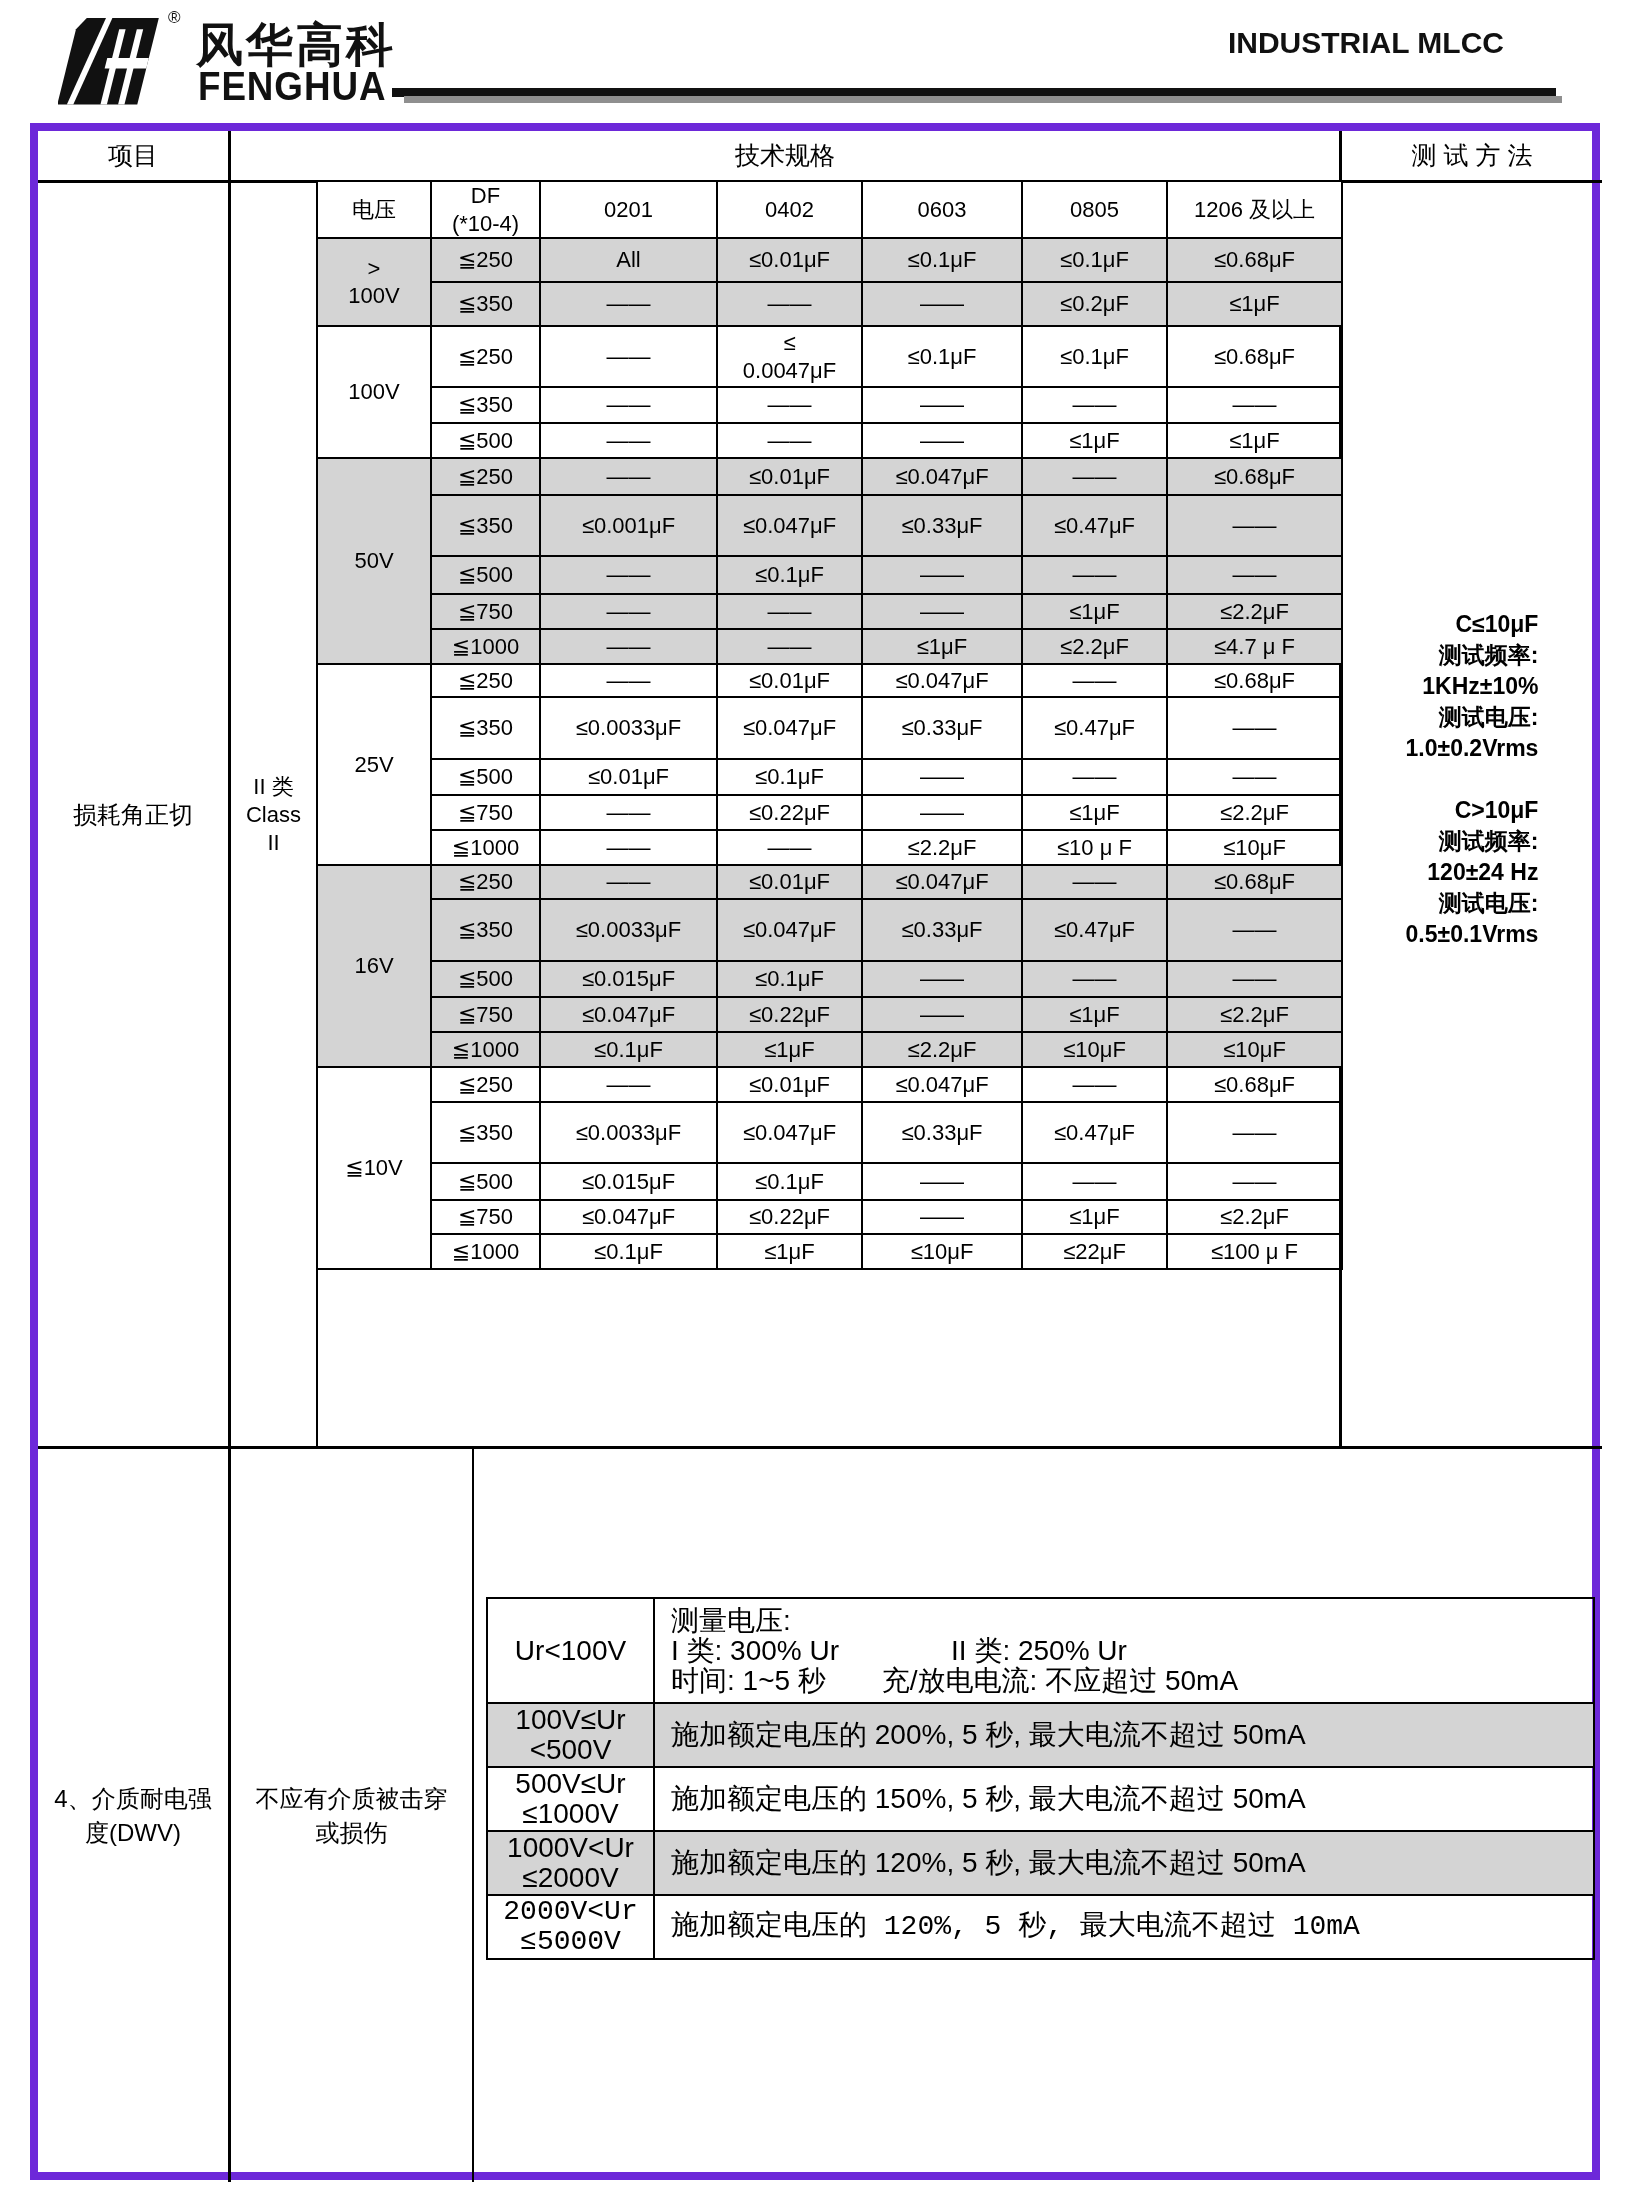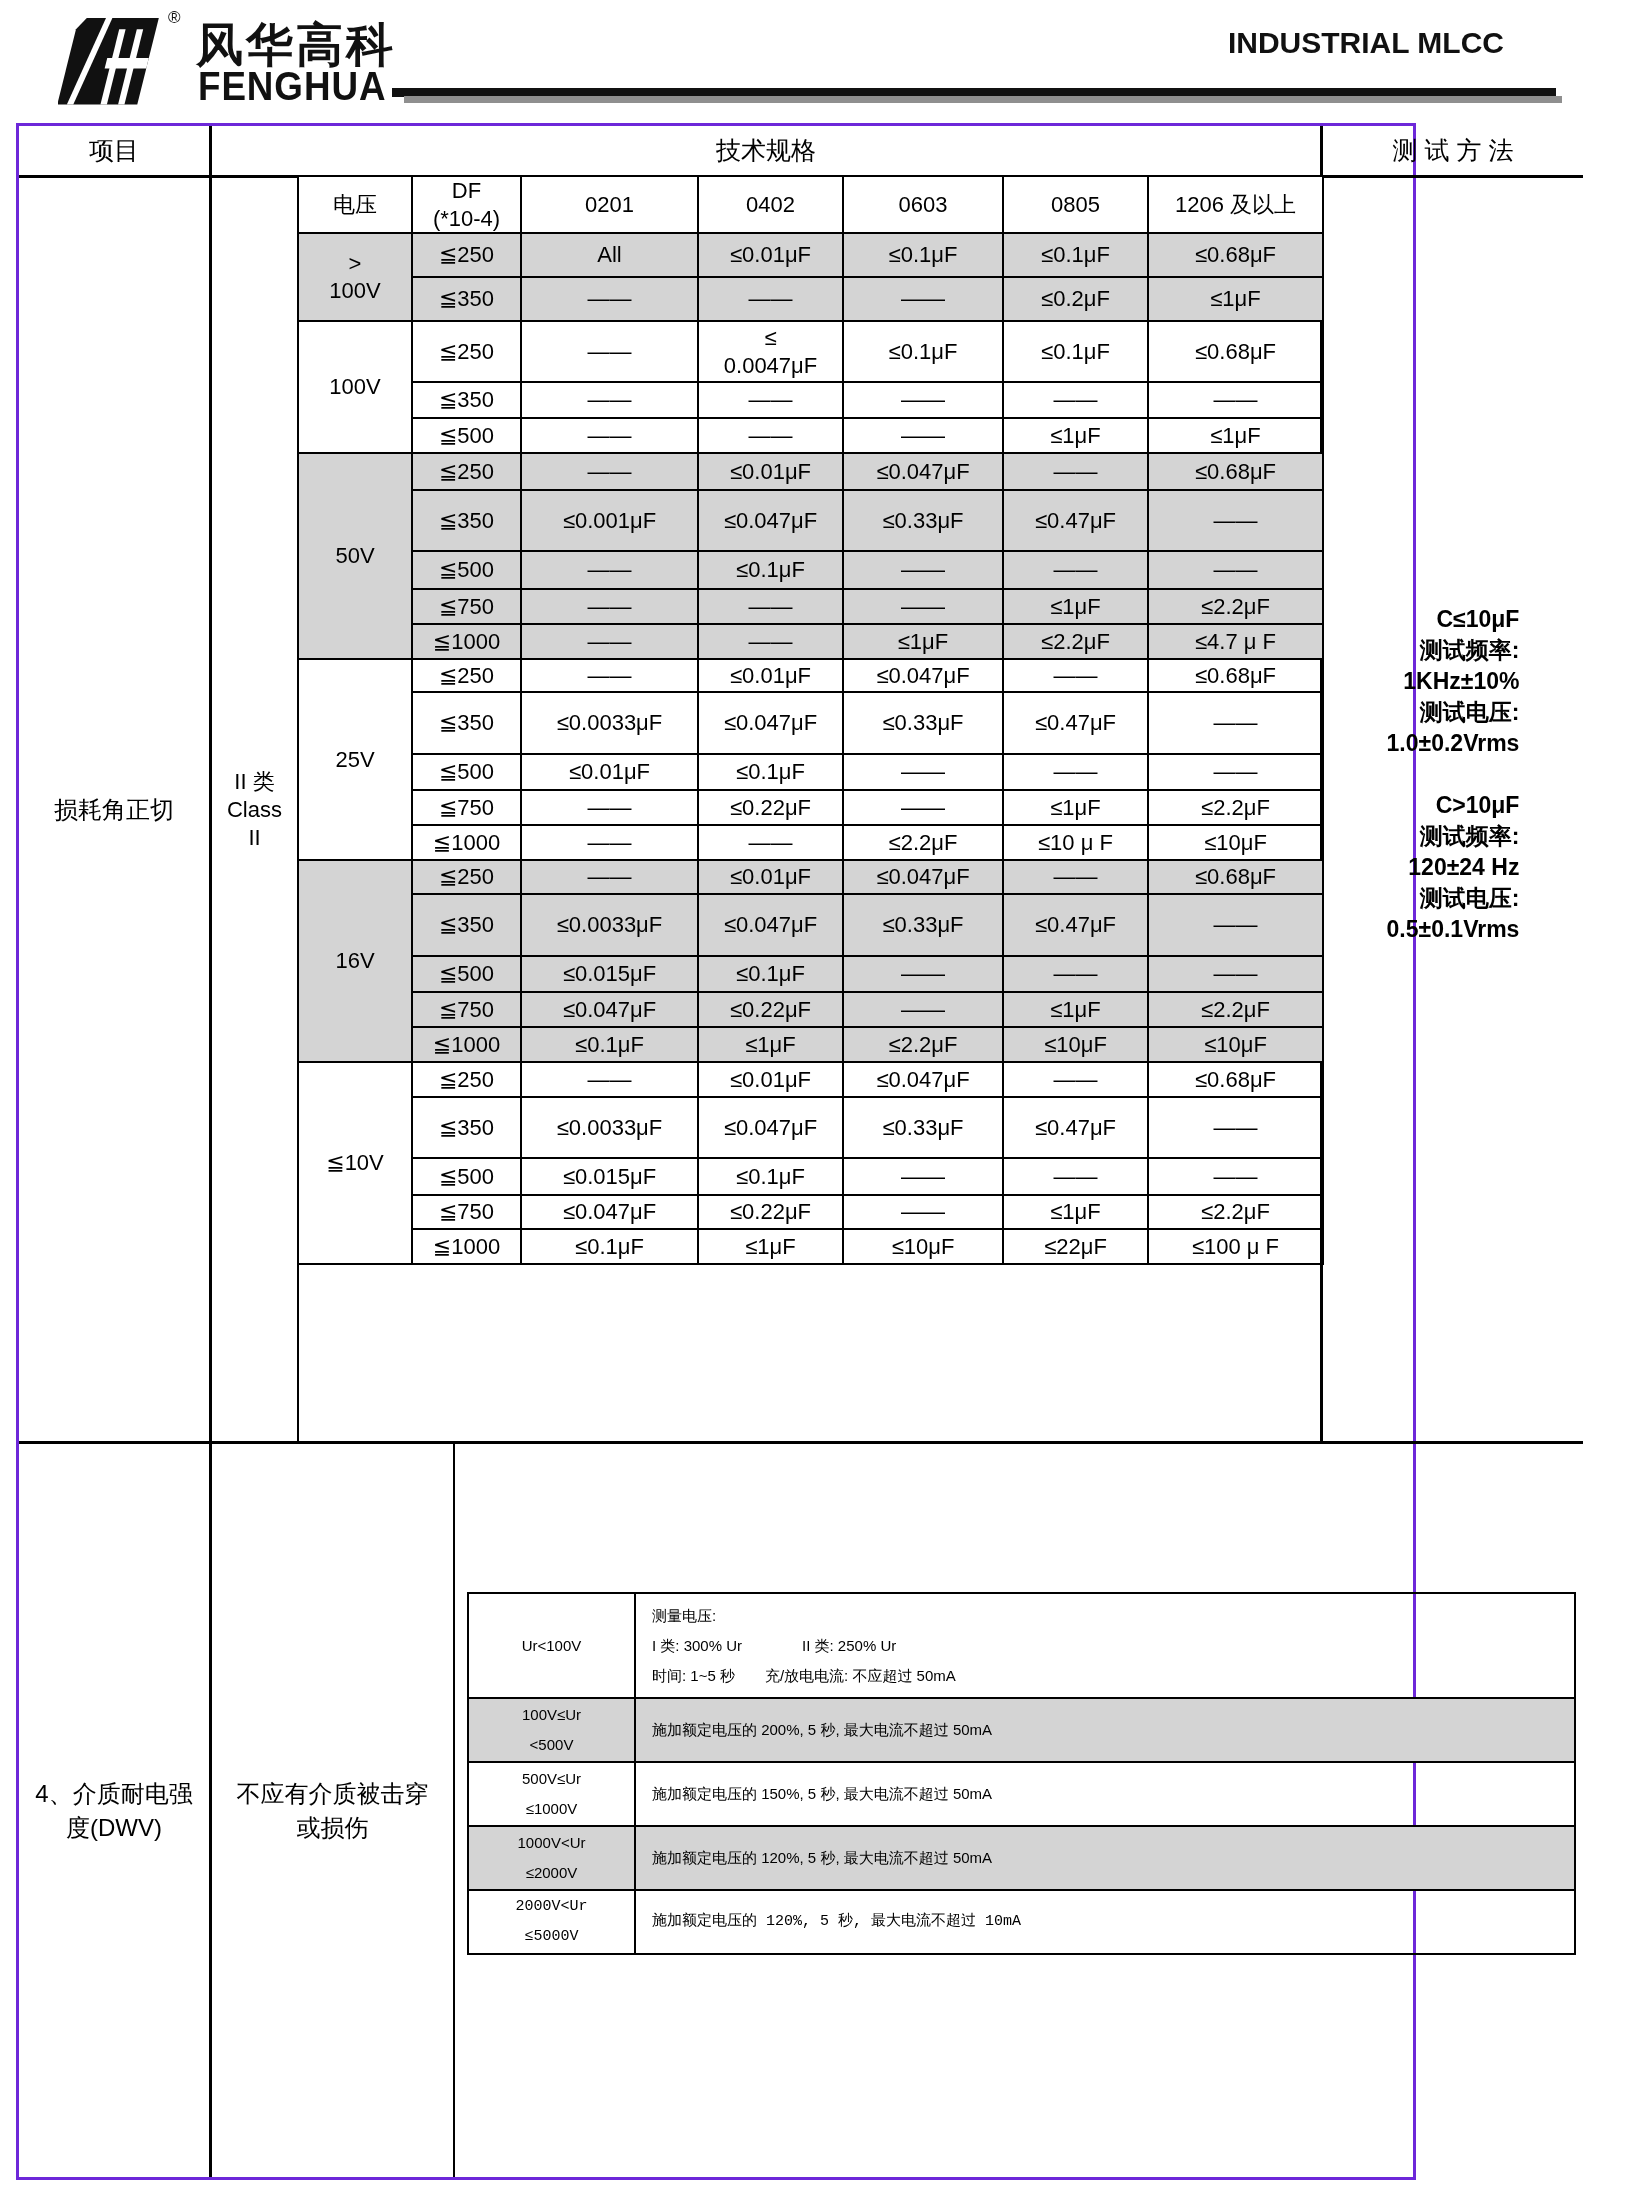--- a/index.html
+++ b/index.html
@@ -7,38 +7,38 @@
         font-family:"Liberation Sans","DejaVu Sans",sans-serif;color:#000;overflow:hidden;}
   
   .logo-mark{position:absolute;left:58px;top:16px;width:104px;height:92px;}
   .reg-mark{position:absolute;left:168px;top:8px;font-size:17px;color:#111;}
   .brand-cn{position:absolute;left:196px;top:14px;font-size:47px;font-weight:bold;letter-spacing:3px;color:#111;}
   .brand-en{position:absolute;left:198px;top:64px;font-size:40px;font-weight:bold;letter-spacing:1px;color:#111;transform:scale(.92,1);transform-origin:left top;}
   .doc-title{position:absolute;left:1188px;top:26px;width:316px;font-size:30px;font-weight:bold;color:#111;text-align:right;}
   .rule-black{position:absolute;left:392px;top:88px;width:1164px;height:9px;background:#111;}
   .rule-grey{position:absolute;left:404px;top:96px;width:1158px;height:7px;background:#8f8f8f;}
   
-  .outer{position:absolute;left:16px;top:123px;width:1400px;height:2057px;border:3px solid #6d28d9;box-sizing:border-box;}
+  .outer{position:absolute;left:30px;top:123px;width:1570px;height:2057px;border:8px solid #6d28d9;box-sizing:border-box;}
   .vline,.hline{position:absolute;background:#000;}
   .cellblock{position:absolute;display:flex;align-items:center;justify-content:center;text-align:center;box-sizing:border-box;}
   .headtxt{font-size:25px;}
   .itemtxt{font-size:24px;}
   
   table.grid{position:absolute;border-collapse:collapse;table-layout:fixed;}
   table.grid td{border:2px solid #000;text-align:center;vertical-align:middle;font-size:22px;
                 padding:0 2px;white-space:pre-line;line-height:1.25;}
   td.shade{background:#d4d4d4;}
   td.gh{height:49px;font-size:23px;background:#fff;}
   
   .method-lines{font-size:23px;line-height:31px;text-align:right;font-weight:bold;}
   .method-lines div{min-height:31px;}
   
   .req-inner{width:206px;font-size:24px;line-height:34px;}
   table.dwv{position:absolute;border-collapse:collapse;table-layout:fixed;}
-  table.dwv td{border:2px solid #000;font-size:15px;vertical-align:middle;line-height:30px;}
+  table.dwv td{border:2px solid #000;font-size:28px;vertical-align:middle;line-height:30px;}
   table.dwv td.rng{text-align:center;white-space:pre-line;}
   table.dwv td.dsc{text-align:left;padding-left:16px;}
 </style>
 </head>
 <body>
 
 <div class="page">
 
   <svg class="logo-mark" viewBox="0 0 130 110">
     <g transform="skewX(-14) translate(26,0)">

